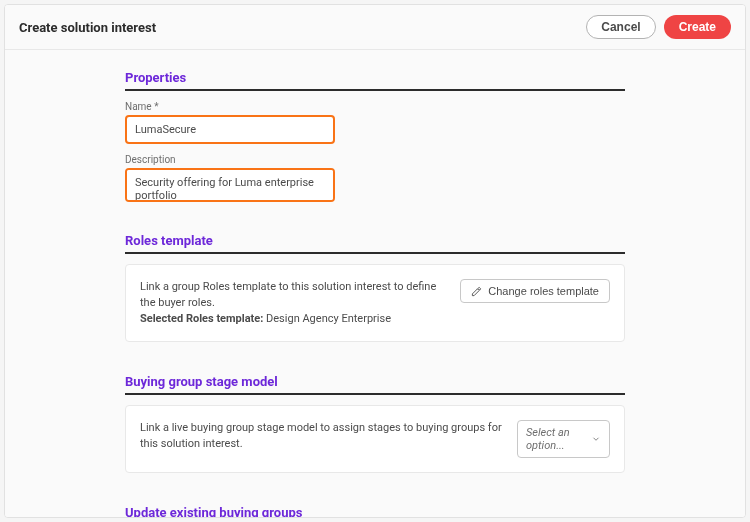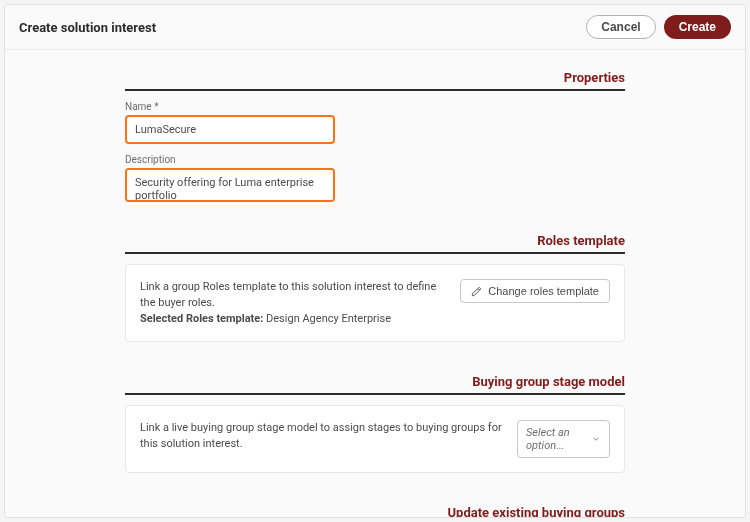--- a/index.html
+++ b/index.html
@@ -45,39 +45,38 @@
     cursor: pointer;
     line-height: 1;
     border: 1px solid transparent;
   }
   .btn-secondary {
     background: #fff;
     border-color: #b3b3b3;
     color: #4b4b4b;
   }
   .btn-primary {
-    background: #7f1d1d;
+    background: #ef4444;
     color: #fff;
   }
   .content {
     flex: 1;
     overflow-y: auto;
     padding: 12px 0 20px 0;
     background: #fafafa;
   }
   .inner {
     max-width: 500px;
     margin: 0 auto;
   }
   .section-title {
     font-size: 13px;
     font-weight: 700;
-    color: #7f1d1d;
+    color: #6d28d9;
     padding: 8px 0 4px 0;
-    text-align: right;
   }
   .section-rule {
     height: 2px;
     background: #2c2c2c;
     margin-bottom: 10px;
   }
   .field { margin-bottom: 10px; }
   .field-label {
     font-size: 10px;
     color: #6e6e6e;

